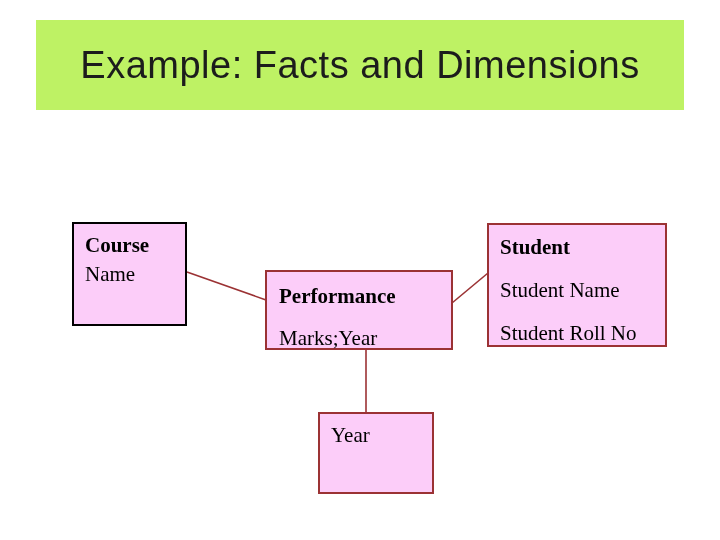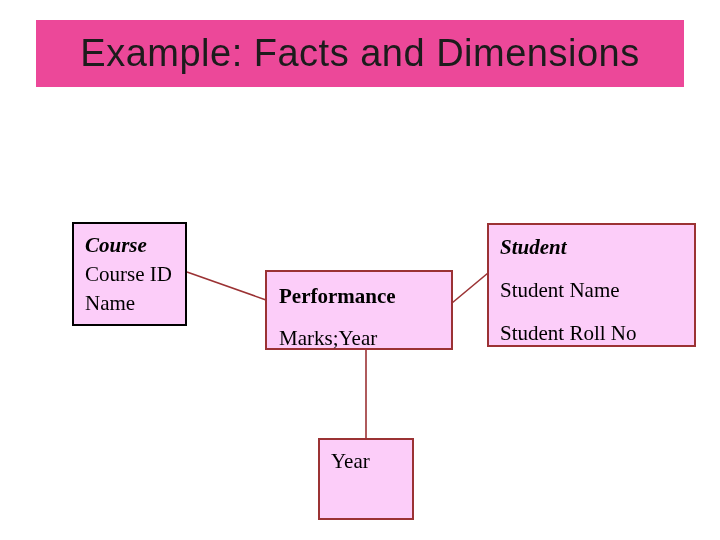--- a/index.html
+++ b/index.html
@@ -12,22 +12,22 @@
     height: 540px;
     background: #ffffff;
     overflow: hidden;
   }
 
   .title-bar {
     position: absolute;
     left: 36px;
     top: 20px;
     width: 648px;
-    height: 67px;
-    background: #ec4899;
+    height: 90px;
+    background: #bef264;
     display: flex;
     align-items: center;
     justify-content: center;
   }
   .title-text {
     font-family: "Liberation Sans", sans-serif;
     font-size: 38px;
     font-weight: 400;
     color: #1c1c1c;
     letter-spacing: 0.5px;
@@ -43,47 +43,47 @@
     pointer-events: none;
   }
 
   .box {
     position: absolute;
     background: #fccdf9;
     color: #000000;
     font-size: 21px;
   }
   .box .line { display: block; white-space: nowrap; }
-  .t-bold-italic { font-weight: bold; font-style: italic; }
+  .t-bold-italic { font-weight: bold; }
   .t-bold { font-weight: bold; }
   .t-normal { font-weight: normal; }
 
   .box-course {
     left: 72px; top: 222px; width: 115px; height: 104px;
     border: 2px solid #000000;
     padding: 7px 0 0 11px;
   }
   .box-course .line { line-height: 29px; }
 
   .box-performance {
     left: 265px; top: 270px; width: 188px; height: 80px;
     border: 2px solid #9b3234;
     padding: 3px 18px 0 12px;
   }
   .box-performance .line { line-height: 42px; }
 
   .box-student {
-    left: 487px; top: 223px; width: 209px; height: 124px;
+    left: 487px; top: 223px; width: 180px; height: 124px;
     border: 2px solid #9b3234;
     padding: 1px 0 0 11px;
   }
   .box-student .line { line-height: 43px; }
 
   .box-year {
-    left: 318px; top: 438px; width: 96px; height: 82px;
+    left: 318px; top: 412px; width: 116px; height: 82px;
     border: 2px solid #9b3234;
     padding: 6px 0 0 11px;
   }
   .box-year .line { line-height: 30px; }
 </style>
 </head>
 <body>
 
 <div class="slide">
 
@@ -92,21 +92,20 @@
   </div>
 
   <svg class="connector-layer" width="720" height="540" viewBox="0 0 720 540">
     <line x1="187" y1="272" x2="266" y2="300" stroke-width="1.6" stroke="#9b3234"></line>
     <line x1="452" y1="303" x2="488" y2="273" stroke-width="1.6" stroke="#9b3234"></line>
     <line x1="366" y1="349" x2="366" y2="439" stroke-width="1.6" stroke="#9b3234"></line>
   </svg>
 
   <div class="box box-course">
     <span class="line t-bold-italic">Course</span>
-    <span class="line t-normal">Course ID</span>
     <span class="line t-normal">Name</span>
   </div>
 
   <div class="box box-performance">
     <span class="line t-bold">Performance</span>
     <span class="line t-normal">Marks;Year</span>
   </div>
 
   <div class="box box-student">
     <span class="line t-bold-italic">Student</span>

